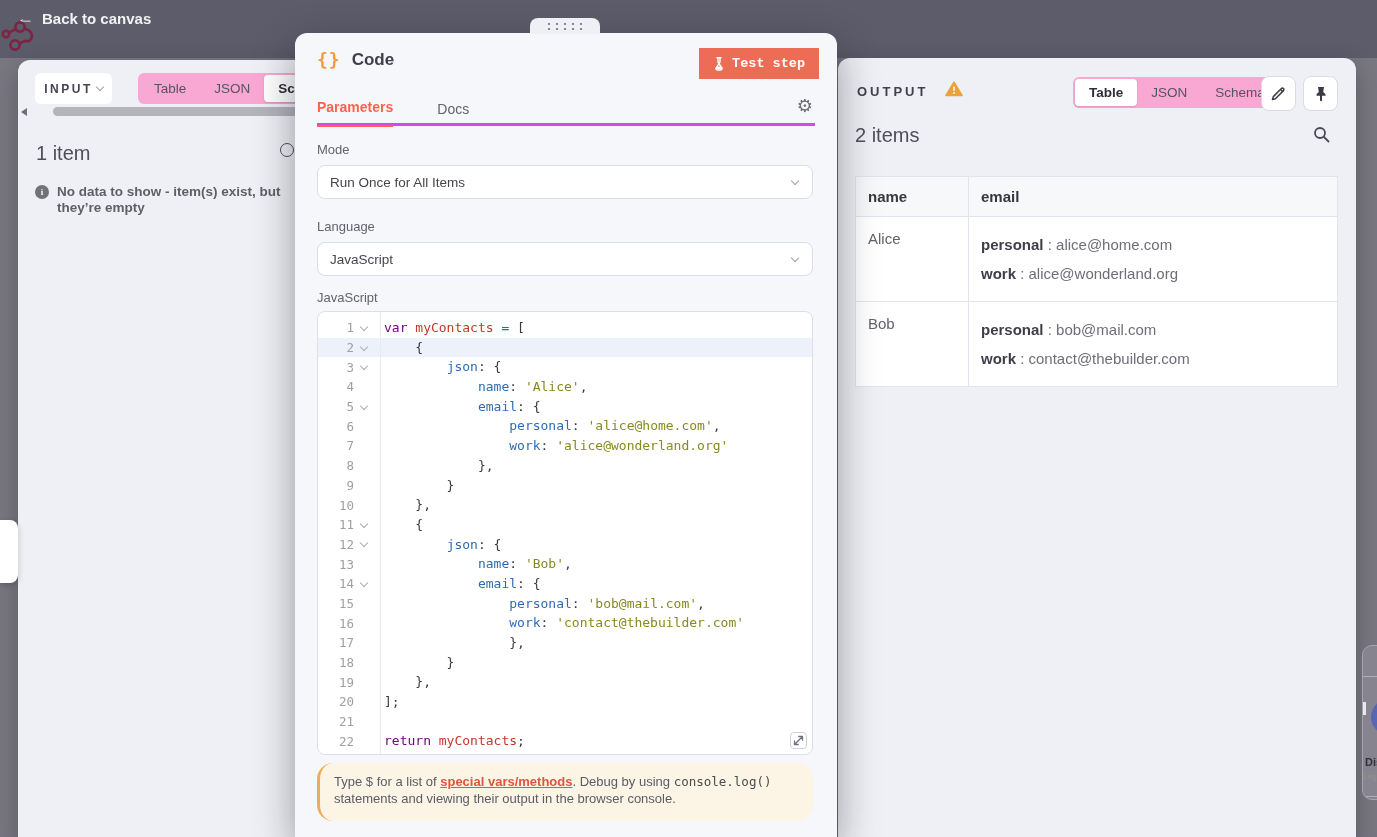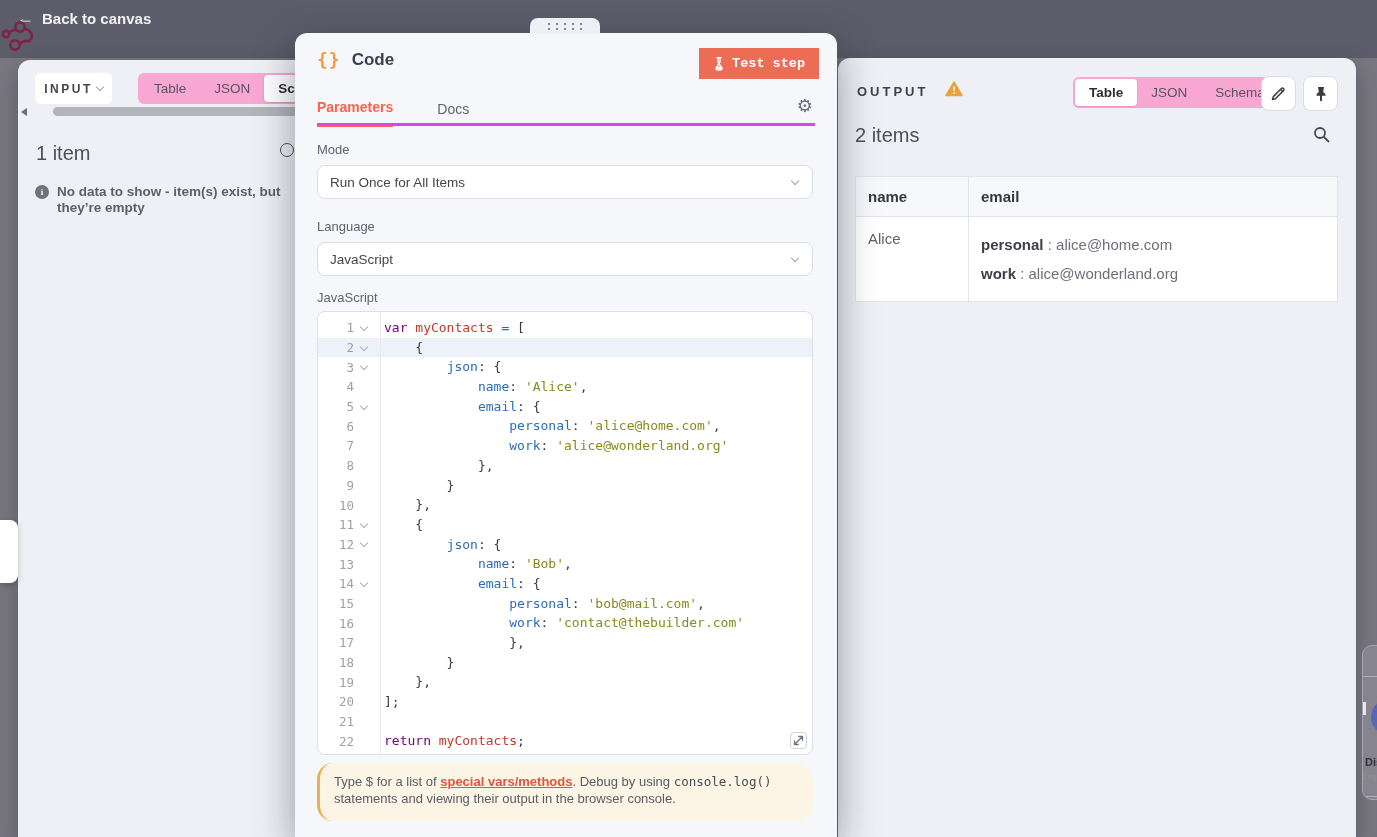--- a/index.html
+++ b/index.html
@@ -233,20 +233,27 @@
           <th>name</th>
           <th>email</th>
         </tr>
       </thead>
     <tbody id="out-tbody">
         <tr>
           <td>Alice</td>
           <td>
             <div class="kv-line"><b>personal</b> : alice@home.com</div>
             <div class="kv-line"><b>work</b> : alice@wonderland.org</div>
+          </td>
+        </tr>
+        <tr>
+          <td>Bob</td>
+          <td>
+            <div class="kv-line"><b>personal</b> : bob@mail.com</div>
+            <div class="kv-line"><b>work</b> : contact@thebuilder.com</div>
           </td>
         </tr>
       </tbody>
   </table>
 </div>
 
 <div class="phone-widget">
   <div class="pw-line" style="top:30px"></div>
   <div class="pw-circle"></div>
   <div class="pw-tick"></div>

